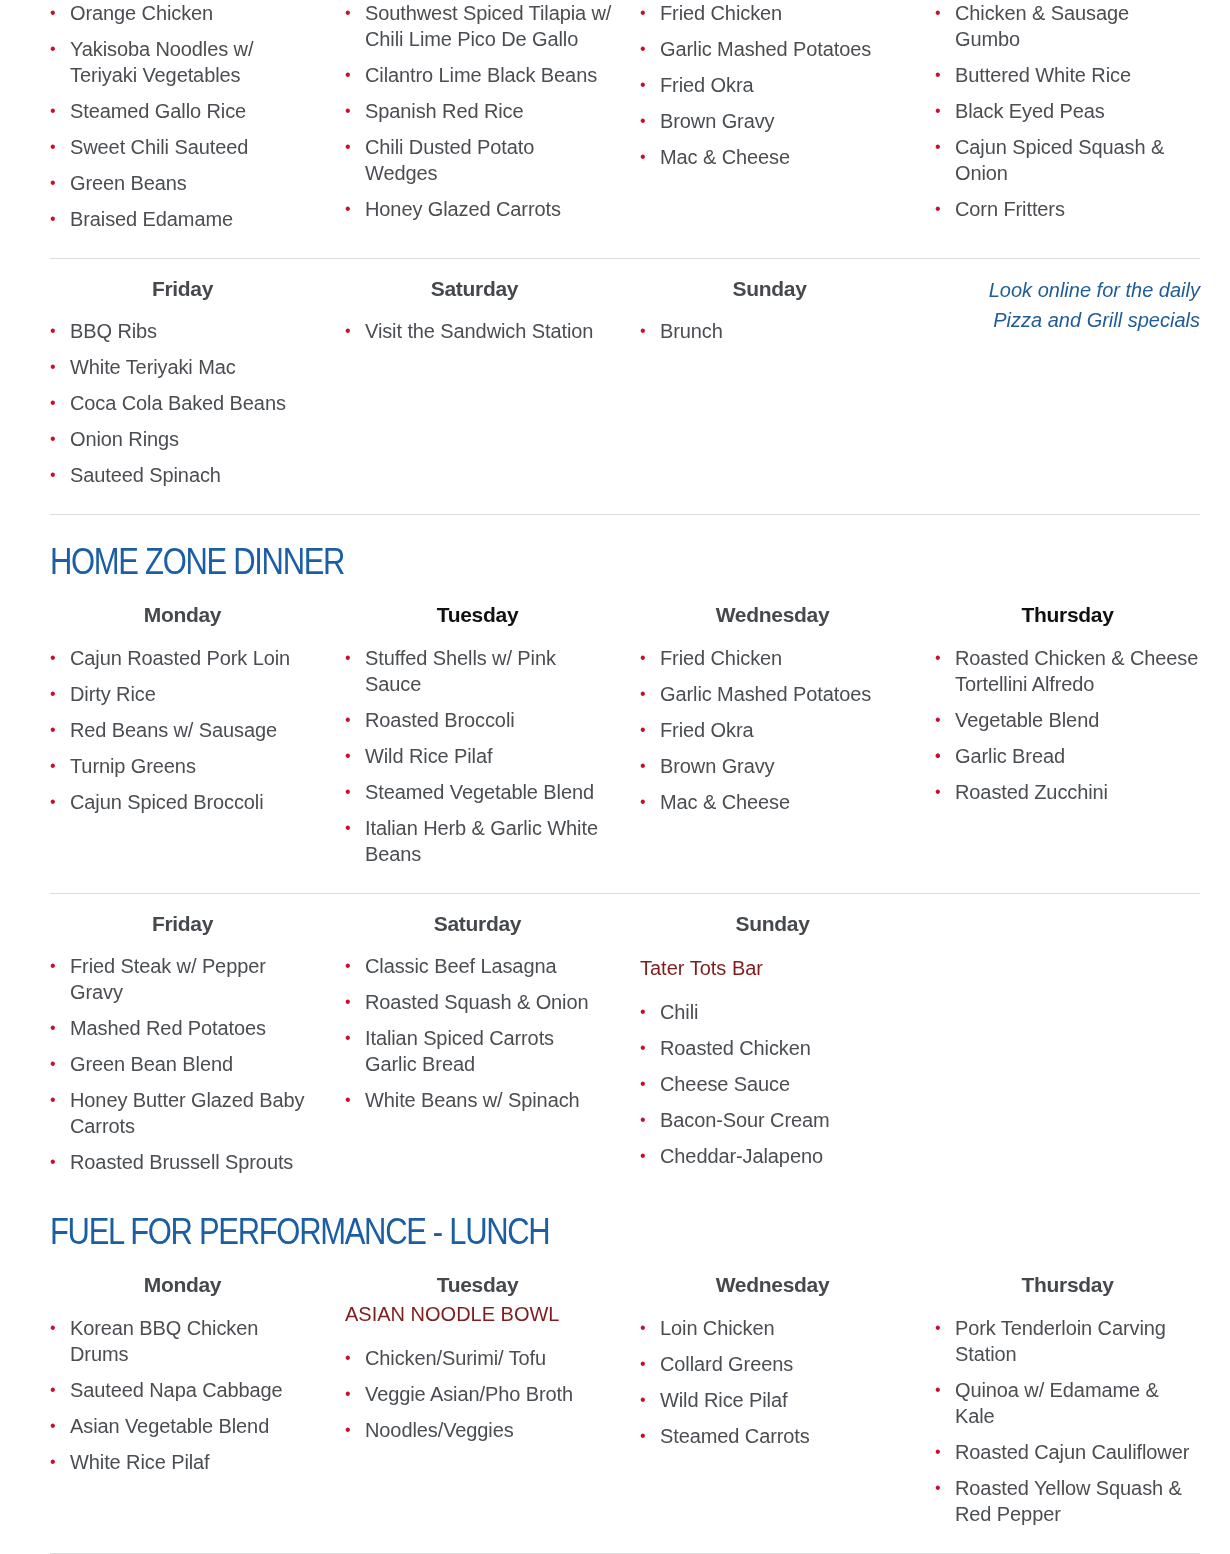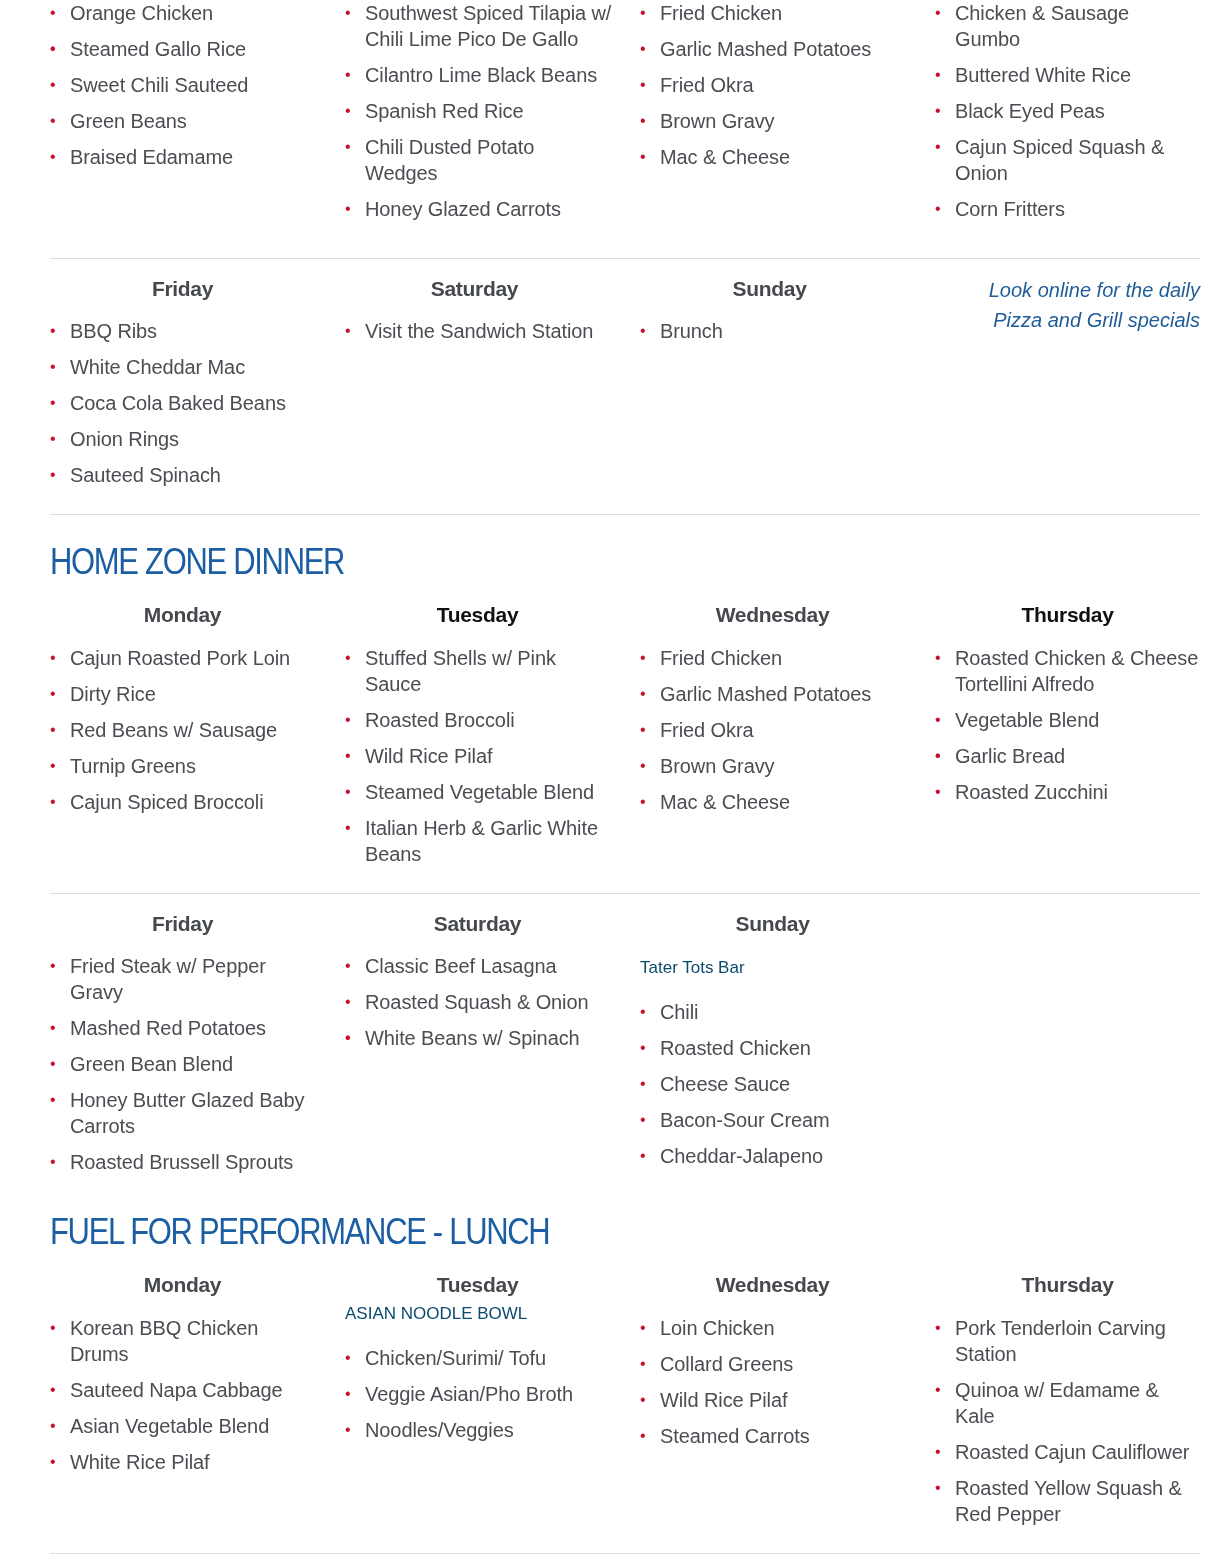--- a/index.html
+++ b/index.html
@@ -17,41 +17,41 @@
   .day.dark { color: #111111; }
   ul.items { list-style: none; margin: 0; padding: 0; }
   ul.items li {
     position: relative; padding-left: 20px; font-size: 20px; line-height: 26px;
     margin-bottom: 10px; color: #4a4d52; letter-spacing: -0.1px;
   }
   ul.items li .bullet {
     position: absolute; left: 0; top: 0; width: 20px; color: #c8102e;
     font-size: 16px; line-height: 26px;
   }
-  .plain { font-size: 17px; line-height: 26px; color: #0c4a6e; margin-bottom: 18px; }
+  .plain { font-size: 20px; line-height: 26px; color: #7f1d1d; margin-bottom: 18px; }
   .divider { height: 1px; background: #dcdcdc; width: 1150px; }
   .section-title {
     font-family: "Liberation Sans", sans-serif; color: #1b5ea3; font-size: 36px;
     letter-spacing: -1.5px; transform: scaleX(0.86); transform-origin: left center;
     line-height: 44px; white-space: nowrap;
   }
   .note {
     font-style: italic; color: #1f5c98; font-size: 20px; text-align: right;
   }
 </style>
 </head>
 <body>
 
 <div class="page" style="top:0;">
 
   <div class="row" style="position:absolute; top:0;">
     <div class="col">
       <ul class="items">
         <li><span class="bullet">•</span><span>Orange Chicken</span></li>
-        <li style="width:200px;"><span class="bullet">•</span></li>
+        <li style="width:200px;"><span class="bullet">•</span><span>Yakisoba Noodles w/ Teriyaki Vegetables</span></li>
         <li><span class="bullet">•</span><span>Steamed Gallo Rice</span></li>
         <li><span class="bullet">•</span><span>Sweet Chili Sauteed</span></li>
         <li><span class="bullet">•</span><span>Green Beans</span></li>
         <li><span class="bullet">•</span><span>Braised Edamame</span></li>
       </ul>
     </div>
     <div class="col">
       <ul class="items">
         <li style="width:250px;"><span class="bullet">•</span><span>Southwest Spiced Tilapia w/ Chili Lime Pico De Gallo</span></li>
         <li><span class="bullet">•</span><span>Cilantro Lime Black Beans</span></li>
@@ -80,21 +80,21 @@
     </div>
   </div>
 
   <div class="divider" style="position:absolute; top:258px;"></div>
 
   <div class="row" style="position:absolute; top:274px;">
     <div class="col">
       <div class="day">Friday</div>
       <ul class="items" style="margin-top:14px;">
         <li><span class="bullet">•</span><span>BBQ Ribs</span></li>
-        <li><span class="bullet">•</span><span>White Cheddar Mac</span></li>
+        <li><span class="bullet">•</span><span>White Teriyaki Mac</span></li>
         <li><span class="bullet">•</span><span>Coca Cola Baked Beans</span></li>
         <li><span class="bullet">•</span><span>Onion Rings</span></li>
         <li><span class="bullet">•</span><span>Sauteed Spinach</span></li>
       </ul>
     </div>
     <div class="col">
       <div class="day" style="margin-right:36px;">Saturday</div>
       <ul class="items" style="margin-top:14px;">
         <li><span class="bullet">•</span><span>Visit the Sandwich Station</span></li>
       </ul>
@@ -169,21 +169,21 @@
         <li><span class="bullet">•</span><span>Green Bean Blend</span></li>
         <li style="width:260px;"><span class="bullet">•</span><span>Honey Butter Glazed Baby Carrots</span></li>
         <li><span class="bullet">•</span><span>Roasted Brussell Sprouts</span></li>
       </ul>
     </div>
     <div class="col">
       <div class="day">Saturday</div>
       <ul class="items" style="margin-top:14px;">
         <li><span class="bullet">•</span><span>Classic Beef Lasagna</span></li>
         <li><span class="bullet">•</span><span>Roasted Squash &amp; Onion</span></li>
-        <li style="width:210px;"><span class="bullet">•</span></li>
+        <li style="width:210px;"><span class="bullet">•</span><span>Italian Spiced Carrots Garlic Bread</span></li>
         <li><span class="bullet">•</span><span>White Beans w/ Spinach</span></li>
       </ul>
     </div>
     <div class="col">
       <div class="day">Sunday</div>
       <div class="plain" style="margin-top:16px;">Tater Tots Bar</div>
       <ul class="items">
         <li><span class="bullet">•</span><span>Chili</span></li>
         <li><span class="bullet">•</span><span>Roasted Chicken</span></li>
         <li><span class="bullet">•</span><span>Cheese Sauce</span></li>

